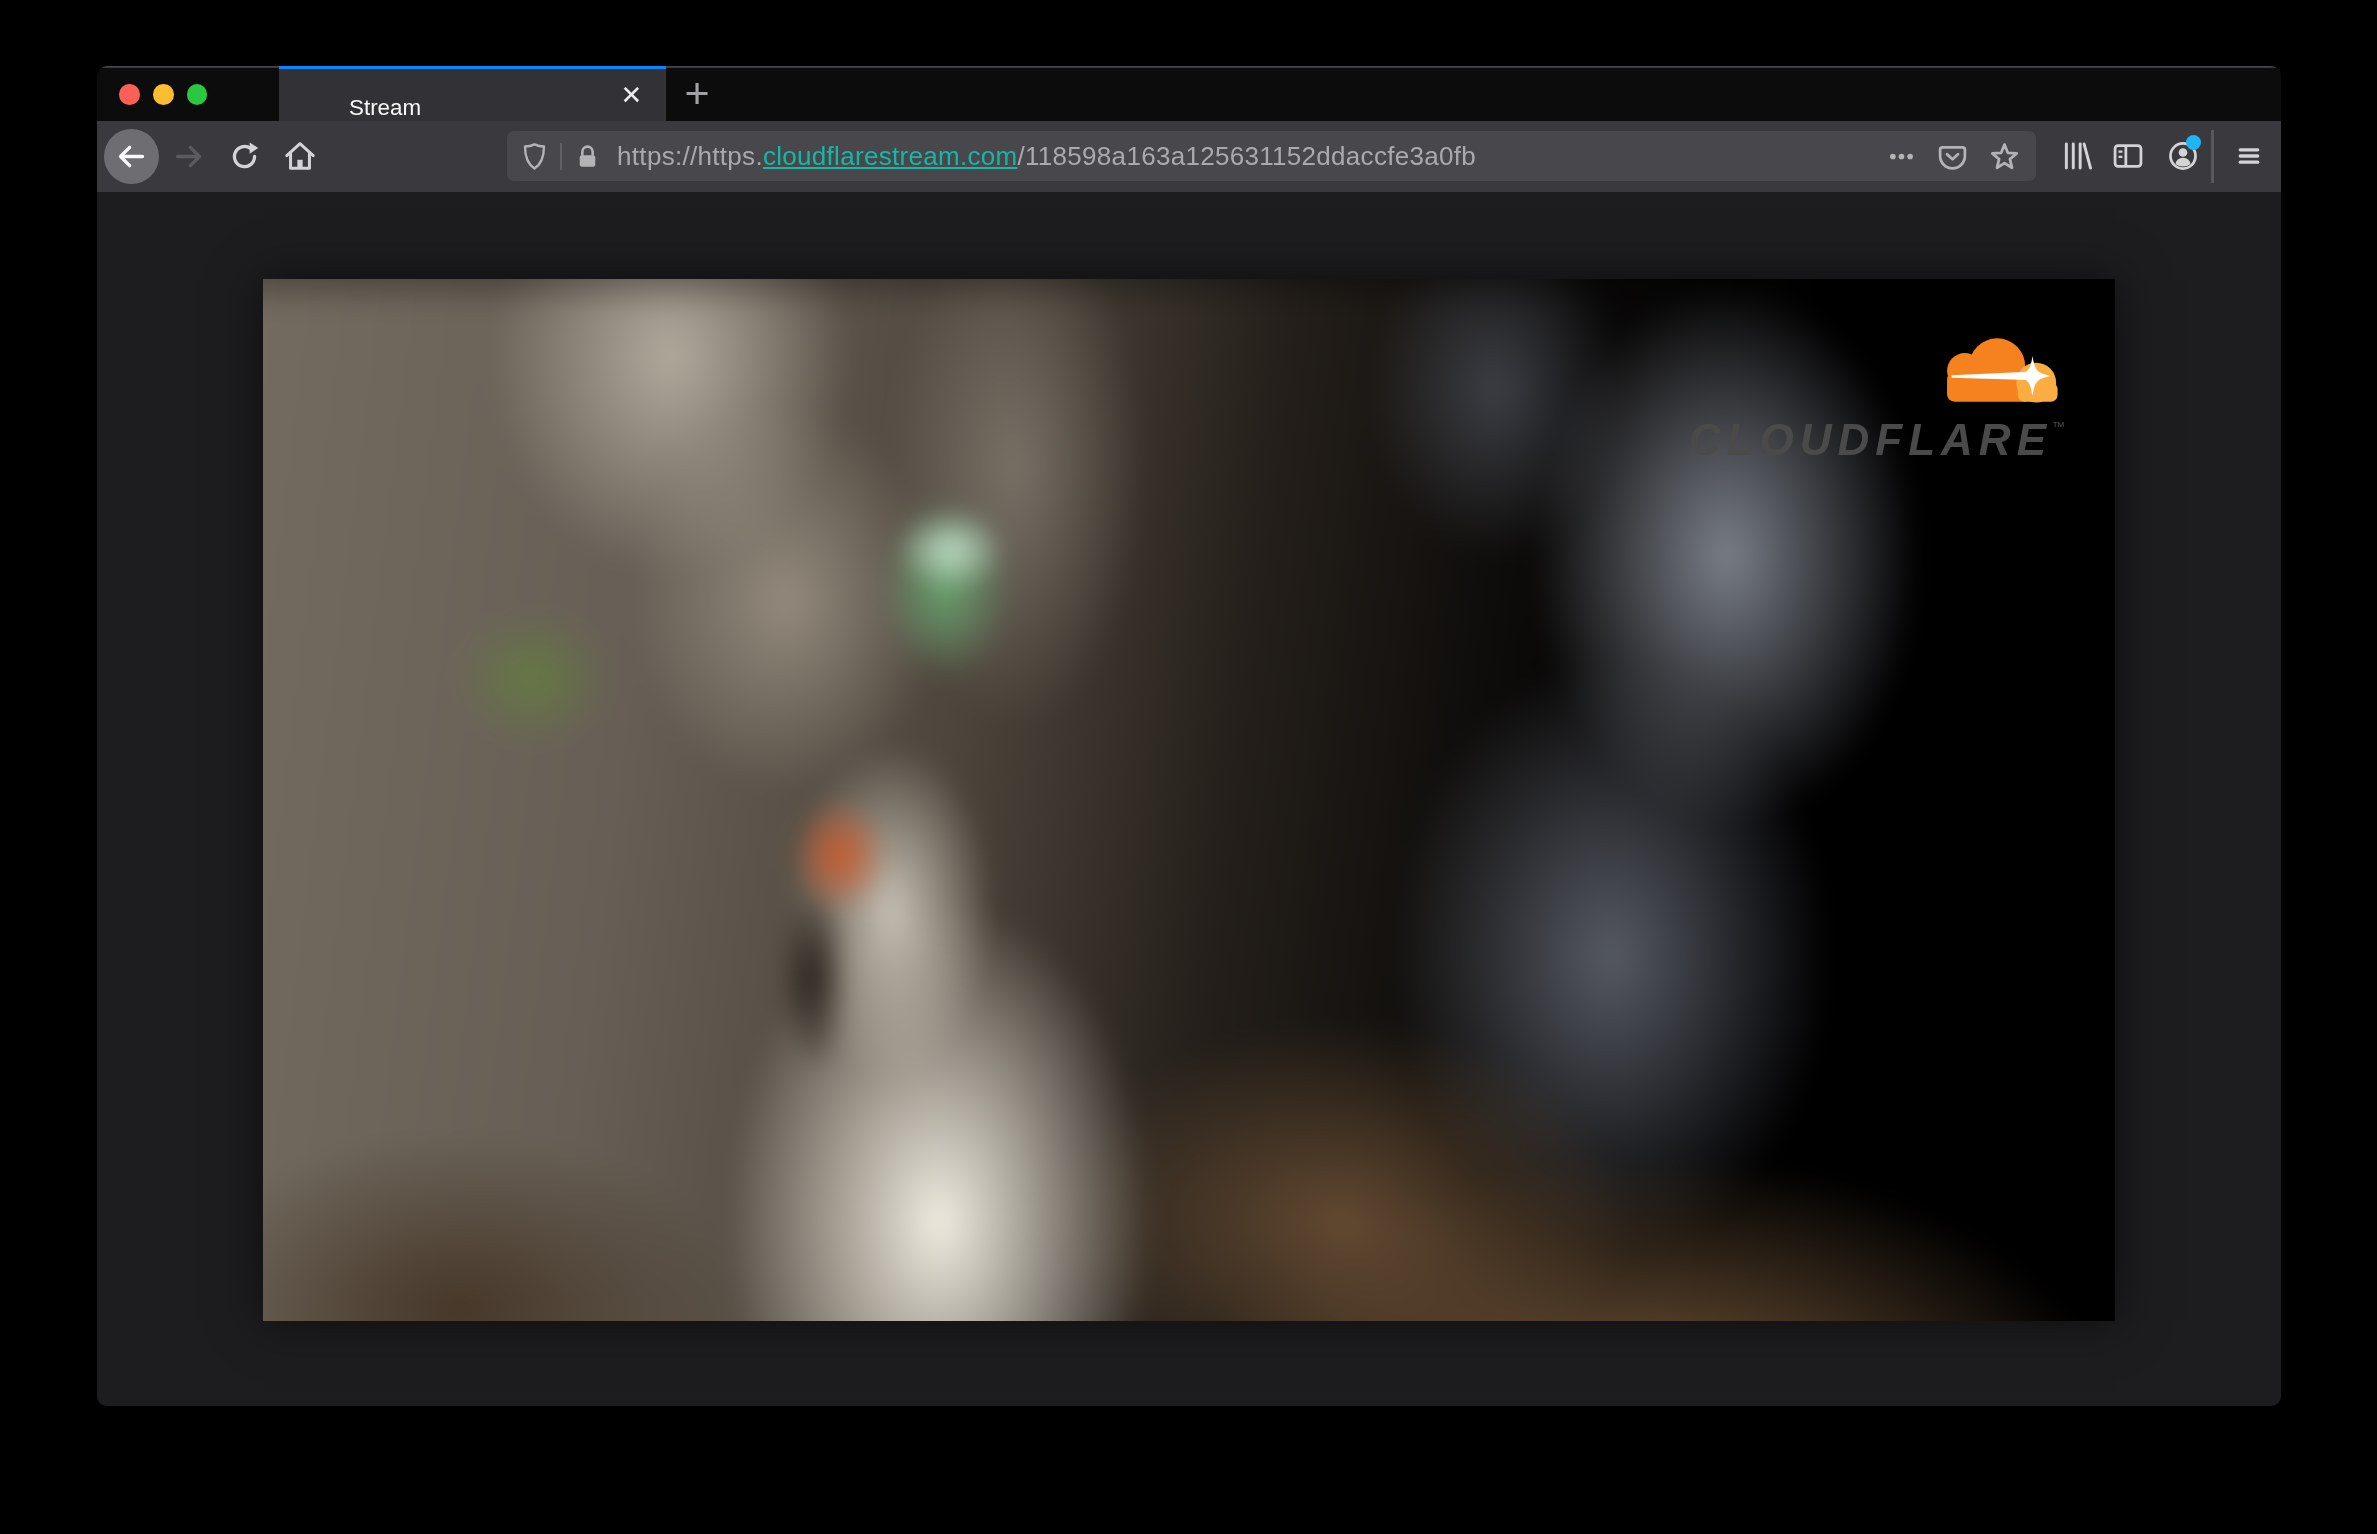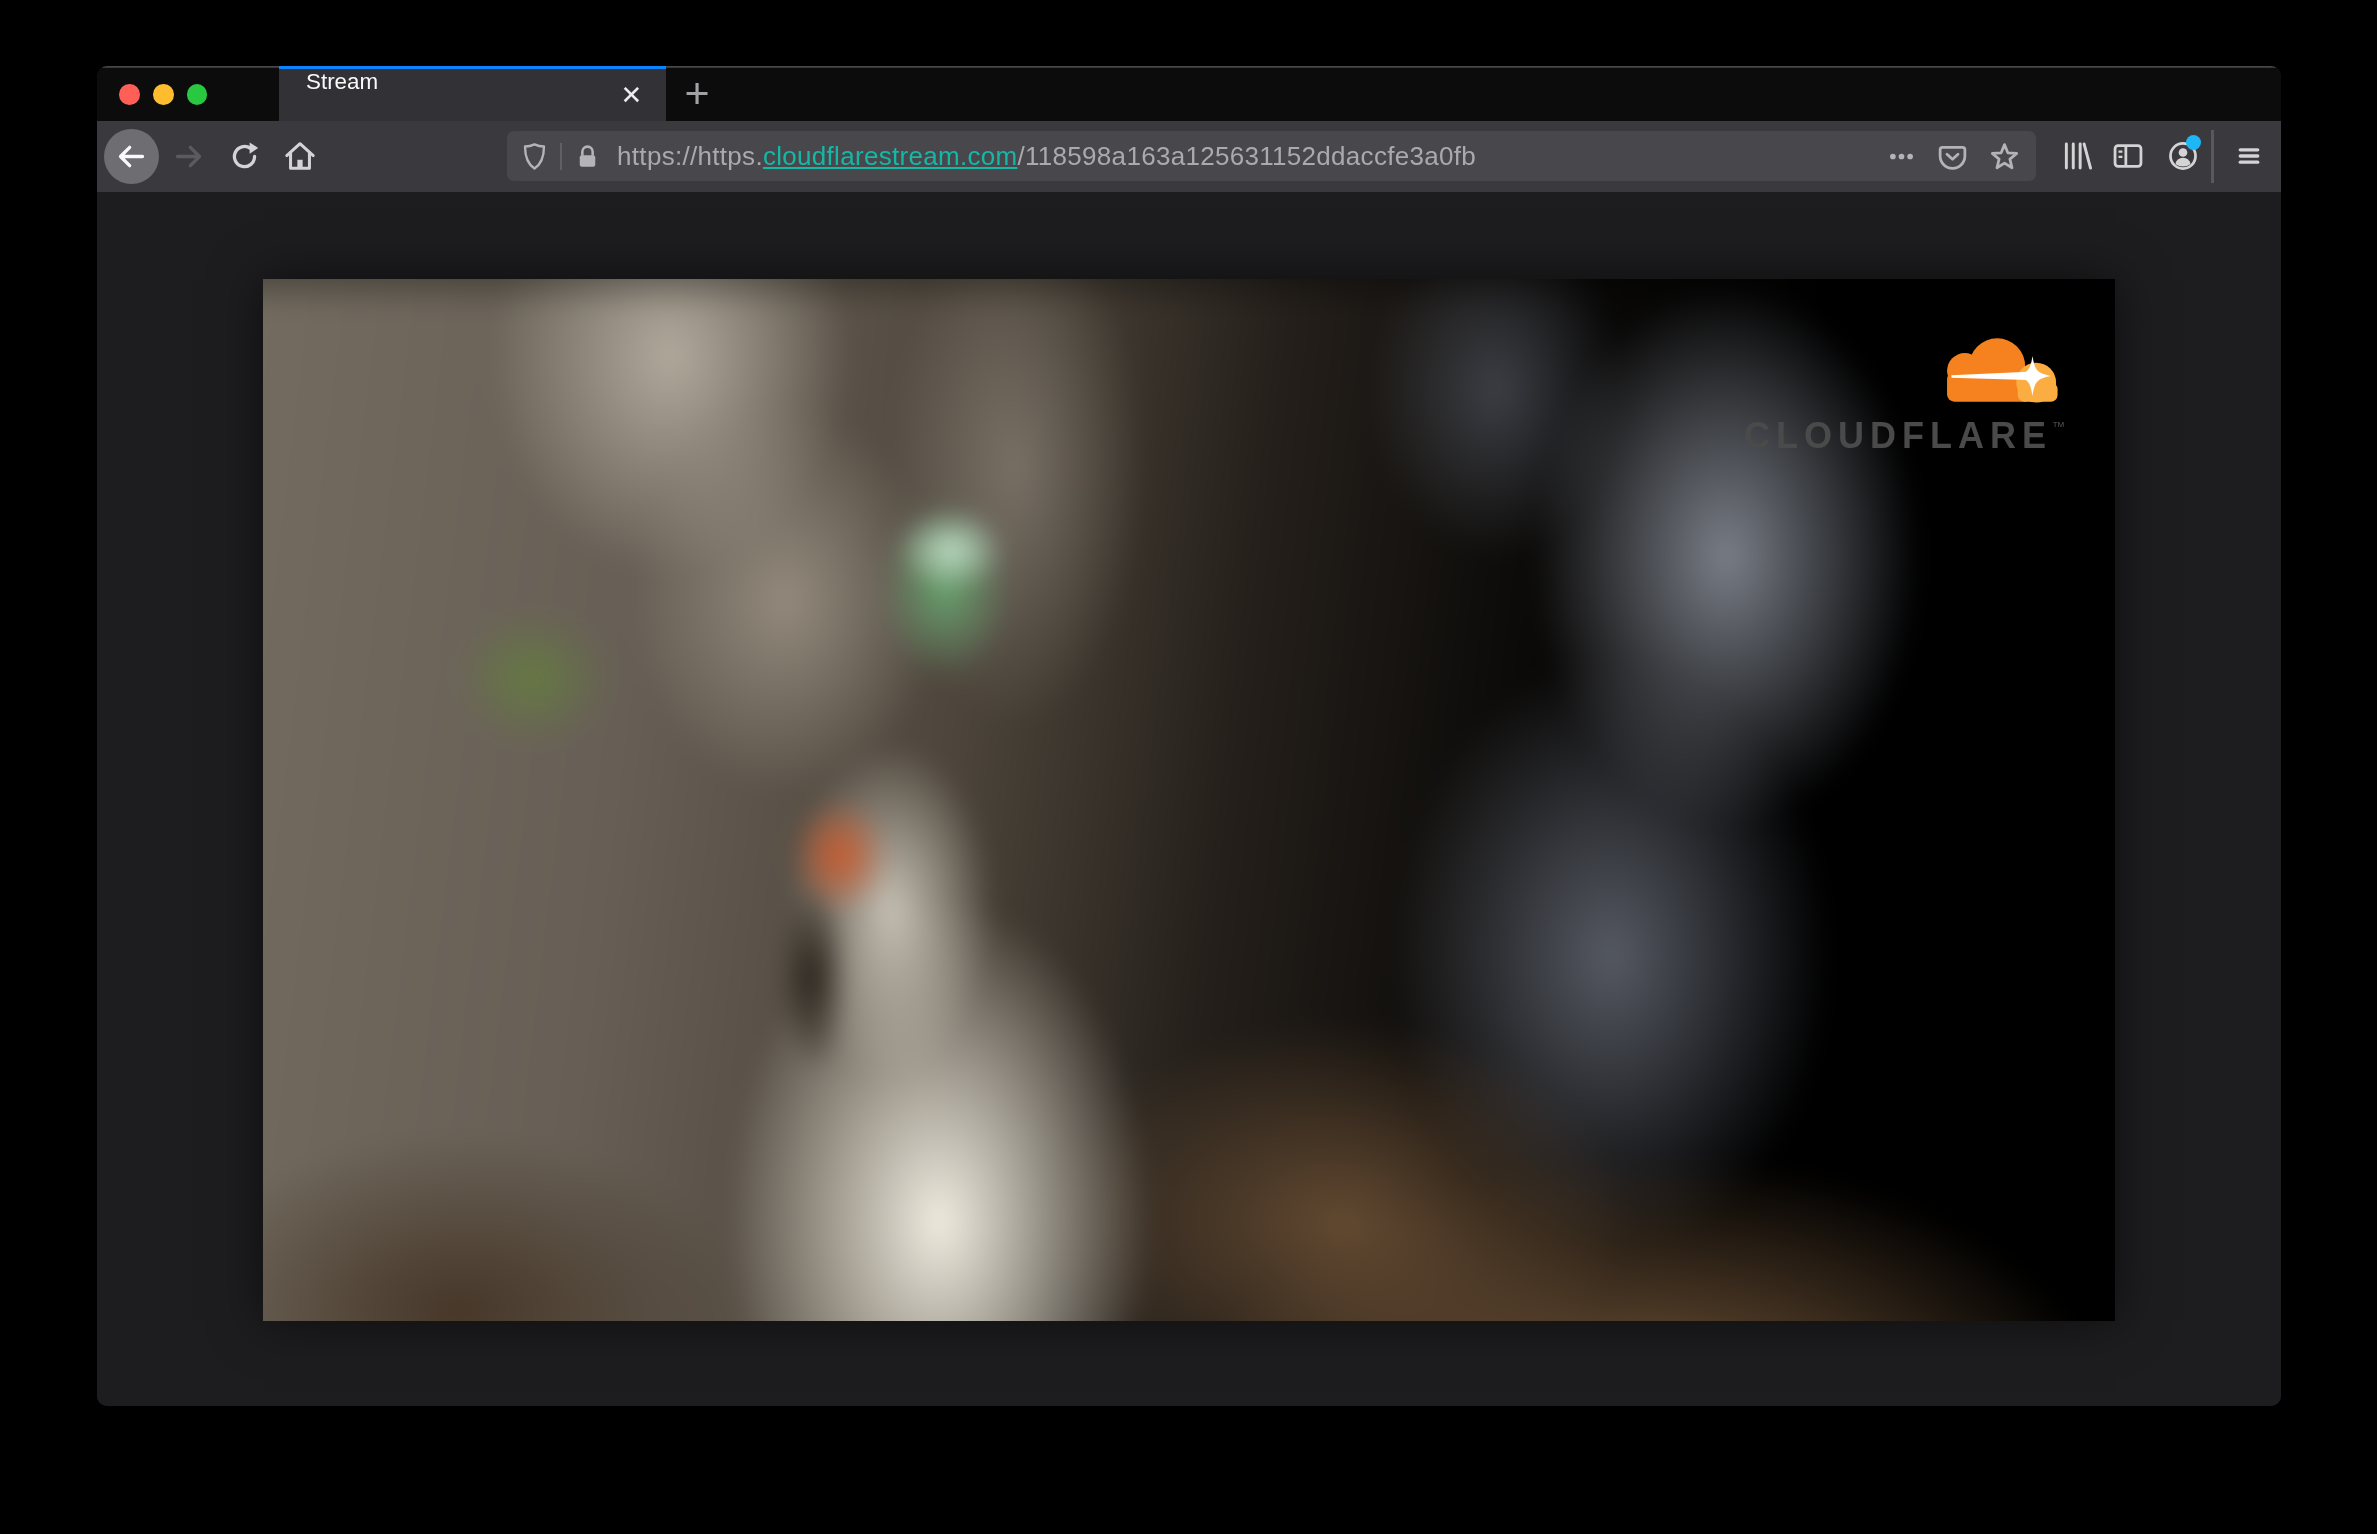--- a/index.html
+++ b/index.html
@@ -13,21 +13,21 @@
 
   
   .tabbar { position:relative; height:55px; background:#0c0c0d;
             box-shadow:inset 0 1.7px 0 #47474b; }
   .traffic { position:absolute; left:22.4px; top:18px; display:flex; gap:13px; }
   .tl { width:20.7px; height:20.7px; border-radius:50%; }
   .tl.red { background:#ff5f57; } .tl.yellow { background:#febc2e; } .tl.green { background:#28c840; }
 
   .tab { position:absolute; left:182px; top:0; width:387px; height:55px;
          background:#323236; border-top:3.4px solid #0a84ff;
-         display:flex; align-items:flex-start; padding-left:27px; }
+         display:flex; align-items:flex-end; padding-left:70px; }
   .tab-title { color:#f9f9fa; font-size:22.4px; }
   .tab-close { position:absolute; right:19px; top:0; height:52px; width:31px;
                display:flex; align-items:center; justify-content:center;
                color:#ededf0; font-size:26px; cursor:default; }
   .newtab { position:absolute; left:576px; top:0; width:48px; height:55px;
             display:flex; align-items:center; justify-content:center;
             color:#a2a2a5; font-size:43px; font-weight:300; line-height:1; }
 
   
   .navbar { position:relative; height:71px; background:#3a3a3e; }
@@ -81,21 +81,21 @@
            radial-gradient(259px 362px at 78% 28%, rgba(151,157,169,.8), rgba(151,157,169,0) 75%),
            radial-gradient(293px 397px at 72% 64%, rgba(119,125,139,.7), rgba(119,125,139,0) 75%),
            radial-gradient(172px 224px at 66% 13%, rgba(88,94,106,.6), rgba(88,94,106,0) 75%),
            linear-gradient(97deg, #746c60 0%, #675f55 22%, #4e463c 38%, #241f1a 52%, #0a0908 66%, #000 78%);
   }
 
   .logo { position:absolute; top:48px; right:50px; display:flex; flex-direction:column;
           align-items:flex-end; }
   .logo-cloud { width:140px; height:86px; margin-right:3.4px; }
   .logo-row { margin-top:5.2px; display:flex; align-items:flex-start; }
-  .logo-text { font-size:36px; font-weight:700; letter-spacing:6px; color:#4a4a4a; line-height:1; }
+  .logo-text { font-size:44px; font-weight:700; letter-spacing:6px; color:#4a4a4a; line-height:1;font-style:italic; }
   .logo-tm { font-size:13px; color:#4a4a4a; margin-top:0.9px; }
 
   .glyph { user-select:none; }
 </style>
 </head>
 <body>
 
 <div class="window">
 
   <div class="tabbar">

